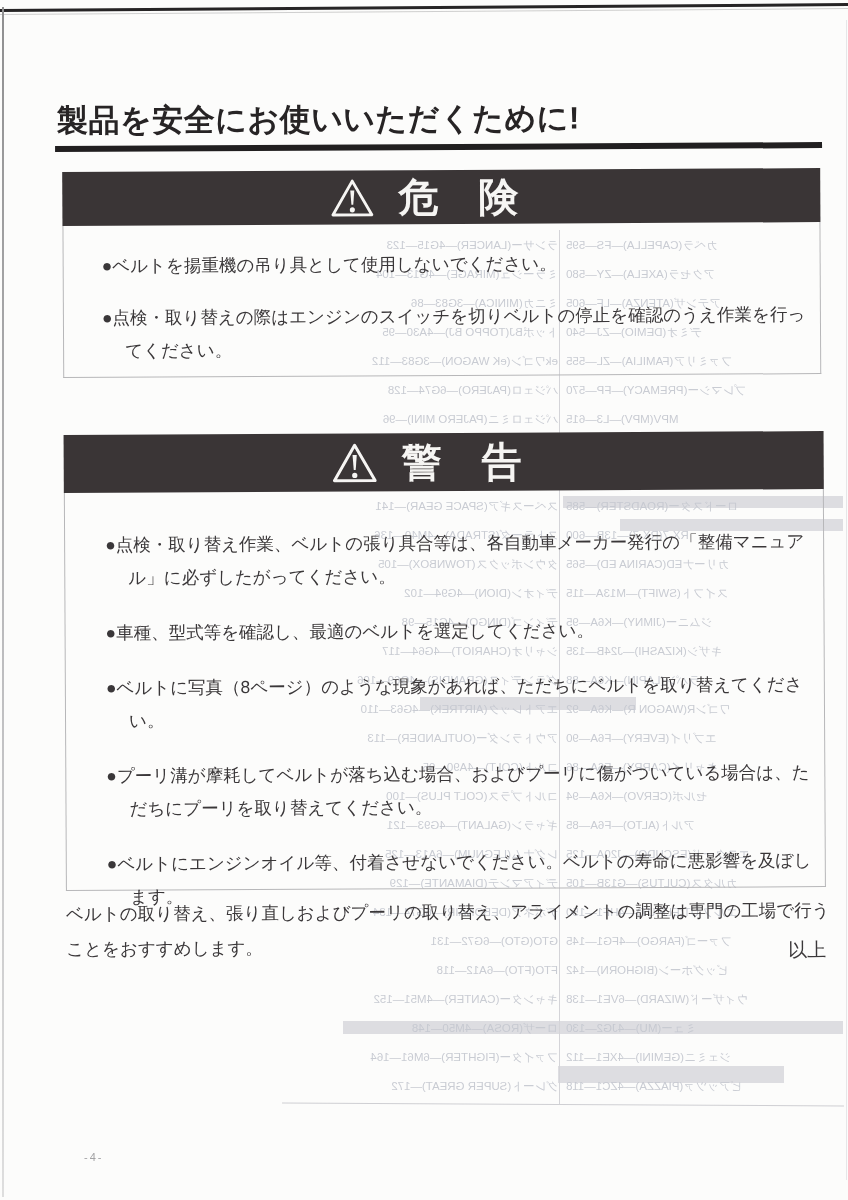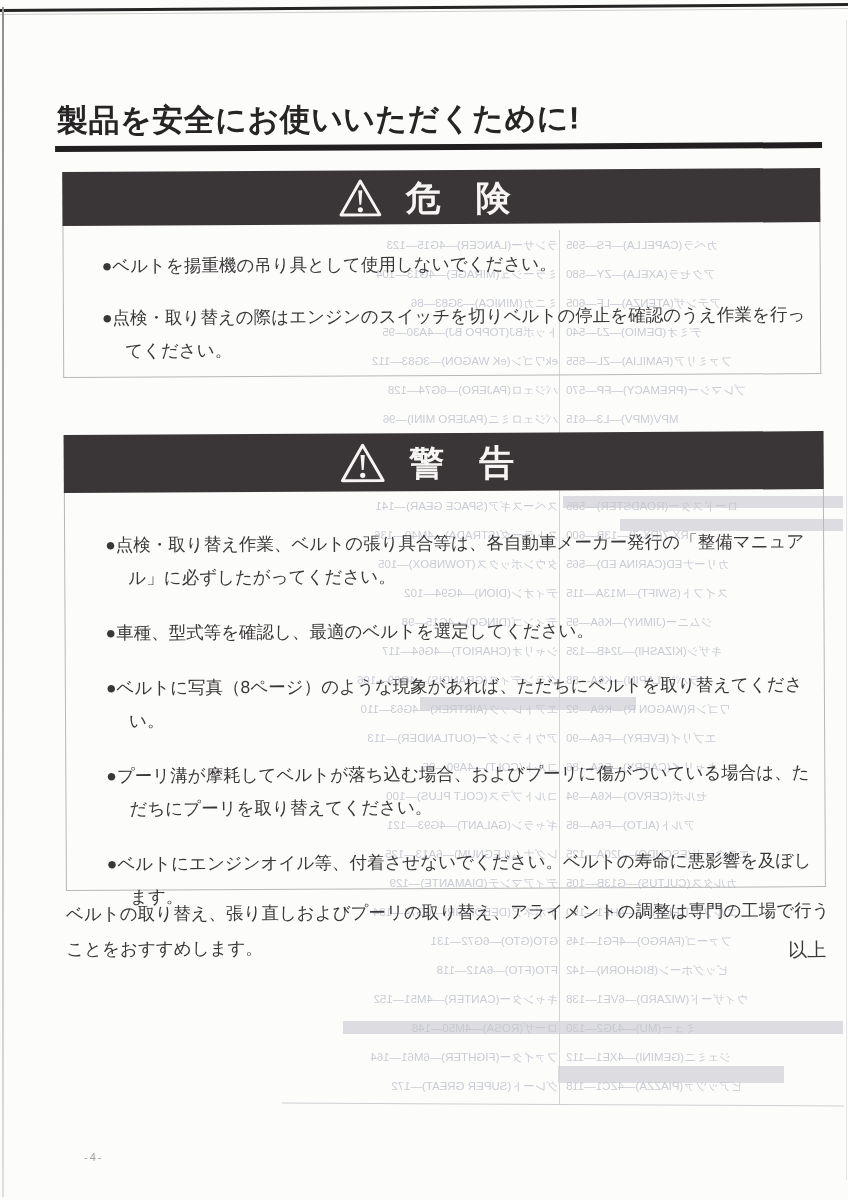--- a/index.html
+++ b/index.html
@@ -48,21 +48,21 @@
   .alert{position:absolute;}
   .alert-danger{left:62px;top:172px;width:758px;}
   .alert-warning{left:62px;top:435px;width:760px;}
   .alert-bar{
     background:#3a3536;display:flex;align-items:center;justify-content:center;
     gap:24px;padding-right:34px;color:#f6f5f3;
   }
   .alert-danger .alert-bar{height:54px;}
   .alert-warning .alert-bar{height:58px;}
   .tri-icon{display:inline-flex;}
-  .alert-heading{font-size:35px;font-weight:700;line-height:1;}
+  .alert-heading{font-size:40px;font-weight:700;line-height:1;}
   .alert-body{
     border:1px solid #b7b7b9;border-top:none;box-sizing:border-box;background:transparent;
   }
   .alert-danger .alert-body{height:152px;padding:24px 14px 0 38px;}
   .alert-warning .alert-body{height:398px;padding:36px 12px 0 40px;}
   .bullet-item{
     font-size:17.5px;line-height:33px;color:#3a3739;
     padding-left:23px;text-indent:-23px;
   }
   .alert-danger .bullet-item{margin-bottom:19px;}

